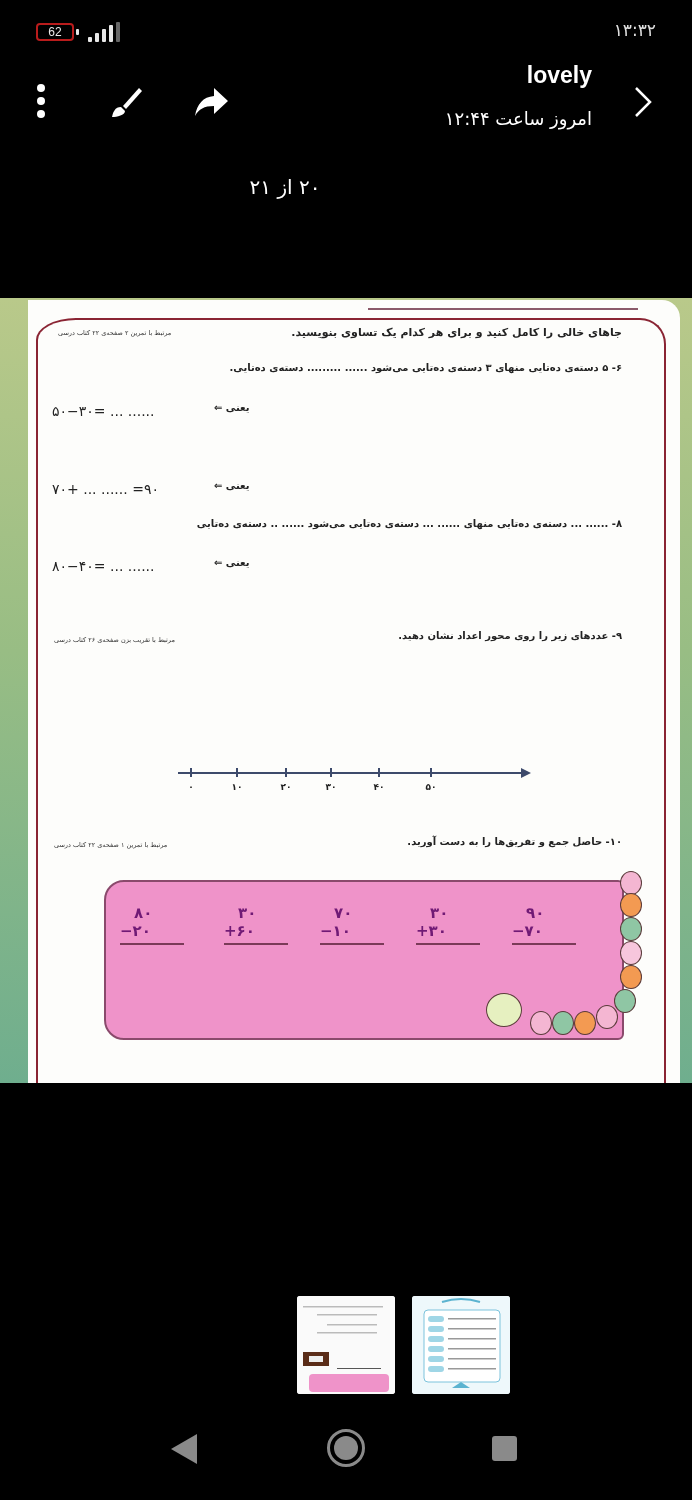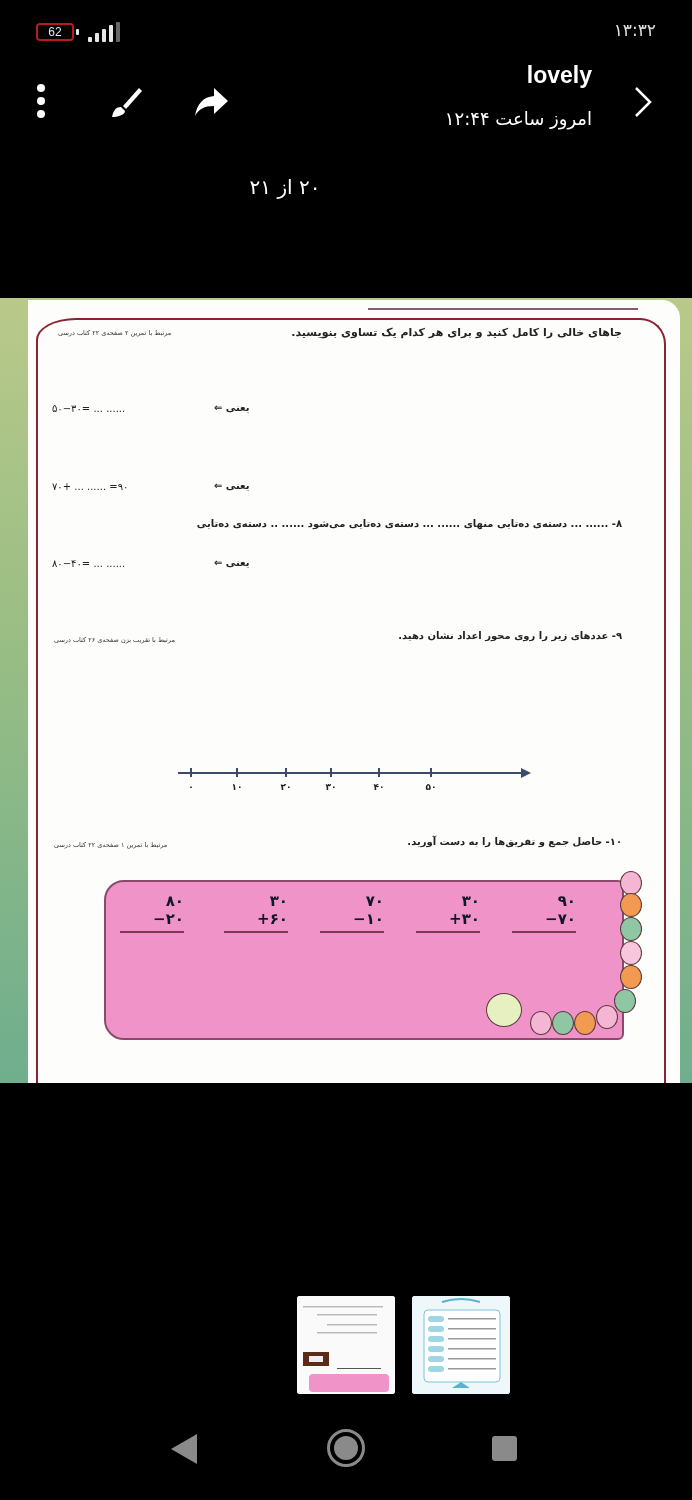--- a/index.html
+++ b/index.html
@@ -26,39 +26,39 @@
 
   .page-counter { position: absolute; top: 175px; left: 0; width: 570px; text-align: center; font-size: 20px; direction: rtl; }
 
   
   .image-area { position: absolute; top: 298px; left: 0; width: 692px; height: 785px; background: linear-gradient(180deg, #b9c98a 0%, #98bd84 45%, #6fae8e 100%); overflow: hidden; }
   .paper { position: absolute; left: 28px; top: 2px; width: 652px; height: 783px; background: #fdfdfb; border-top-right-radius: 18px; }
   .paper-topline { position: absolute; left: 340px; top: 8px; width: 270px; height: 2px; background: #8b5a6a; }
   .frame { position: absolute; left: 8px; top: 18px; width: 630px; height: 780px; border: 2.5px solid #8a2433; border-bottom: none; border-top-left-radius: 40px 22px; border-top-right-radius: 26px; }
   .ws-text { position: absolute; font-size: 11px; font-weight: bold; color: #222; direction: rtl; white-space: nowrap; font-family: "DejaVu Sans", sans-serif; }
   .ws-small { position: absolute; font-size: 6.5px; color: #333; direction: rtl; white-space: nowrap; }
-  .ws-eq { position: absolute; font-size: 10px; color: #222; white-space: nowrap; font-family: "DejaVu Sans", sans-serif; direction: ltr; }
+  .ws-eq { position: absolute; font-size: 14px; color: #222; white-space: nowrap; font-family: "DejaVu Sans", sans-serif; direction: ltr; }
 
   
   .fence { position: absolute; left: 26px; top: 334px; width: 174px; height: 114px; }
   .plank { position: absolute; bottom: 0; width: 27px; height: 104px; background: linear-gradient(90deg, #5a2c18, #7a3e22 40%, #4a2312); }
   .plank::before { content: ""; position: absolute; top: -11px; left: 0; width: 0; height: 0; border-left: 13.5px solid transparent; border-right: 13.5px solid transparent; border-bottom: 12px solid #5f2f1a; }
   .fence-rail { position: absolute; left: 0; width: 174px; height: 4px; background: #3a1a0c; }
   .fence-note { position: absolute; left: 42px; top: 30px; width: 96px; height: 56px; background: #f6f4f0; border-radius: 2px 2px 2px 10px; display: flex; align-items: center; justify-content: center; font-size: 9.5px; font-weight: bold; color: #333; }
 
   
   .numline { position: absolute; left: 150px; top: 470px; width: 360px; height: 30px; }
   .numline-axis { position: absolute; left: 0; top: 2px; width: 345px; height: 2px; background: #3d4a6b; }
   .numline-arrow { position: absolute; left: 343px; top: -2px; width: 0; height: 0; border-left: 10px solid #3d4a6b; border-top: 5px solid transparent; border-bottom: 5px solid transparent; }
   .tick { position: absolute; top: -2px; width: 2px; height: 9px; background: #3d4a6b; }
   .tick-label { position: absolute; top: 12px; font-size: 9px; font-weight: bold; color: #222; transform: translateX(-50%); }
 
   
   .pink-box { position: absolute; left: 76px; top: 580px; width: 520px; height: 160px; background: #ef93c9; border: 2px solid #8a4a6c; border-radius: 20px 6px 6px 20px; }
-  .problem { position: absolute; top: 10px; width: 64px; text-align: right; color: #0f172a; font-weight: bold; font-family: "DejaVu Sans", sans-serif; }
+  .problem { position: absolute; top: 22px; width: 64px; text-align: left; color: #701a75; font-weight: bold; font-family: "DejaVu Sans", sans-serif; }
   .problem .a { font-size: 15px; padding-left: 14px; }
   .problem .b { font-size: 15px; }
   .problem .line { margin: 3px auto 0; width: 64px; height: 2px; background: #7a3a58; }
 
   .caterpillar { position: absolute; left: 410px; top: 565px; width: 210px; height: 200px; }
   .seg { position: absolute; width: 22px; height: 24px; border-radius: 50%; border: 1.5px solid #5a3a3a; }
 
   
   .thumb { position: absolute; top: 1296px; width: 98px; height: 98px; background: #f8f8f8; border-radius: 3px; overflow: hidden; }
   .thumb-1 { left: 297px; }
@@ -115,20 +115,21 @@
 <div class="page-counter">۲۰ از ۲۱</div>
 
 <div class="image-area">
   <div class="paper">
     <div class="paper-topline"></div>
     <div class="frame"></div>
 
     <div class="ws-text" style="right:58px;top:26px;">جاهای خالی را کامل کنید و برای هر کدام یک تساوی بنویسید.</div>
     <div class="ws-small" style="left:30px;top:29px;">مرتبط با تمرین ۲ صفحه‌ی ۲۲ کتاب درسی</div>
 
+    <div class="ws-text" style="right:58px;top:62px;font-size:10px;">۶- ۵ دسته‌ی ده‌تایی منهای ۳ دسته‌ی ده‌تایی می‌شود ...... ......... دسته‌ی ده‌تایی.</div>
     <div class="ws-text" style="left:186px;top:102px;font-size:10px;">یعنی ⇐</div>
     <div class="ws-eq" style="left:24px;top:103px;">۵۰−۳۰= ... ......</div>
 
     <div class="ws-text" style="left:186px;top:180px;font-size:10px;">یعنی ⇐</div>
     <div class="ws-eq" style="left:24px;top:181px;">۷۰+ ... ...... =۹۰</div>
 
     <div class="ws-text" style="right:58px;top:218px;font-size:10px;">۸- ...... ... دسته‌ی ده‌تایی منهای ...... ... دسته‌ی ده‌تایی می‌شود ...... .. دسته‌ی ده‌تایی</div>
     <div class="ws-text" style="left:186px;top:257px;font-size:10px;">یعنی ⇐</div>
     <div class="ws-eq" style="left:24px;top:258px;">۸۰−۴۰= ... ......</div>
 

